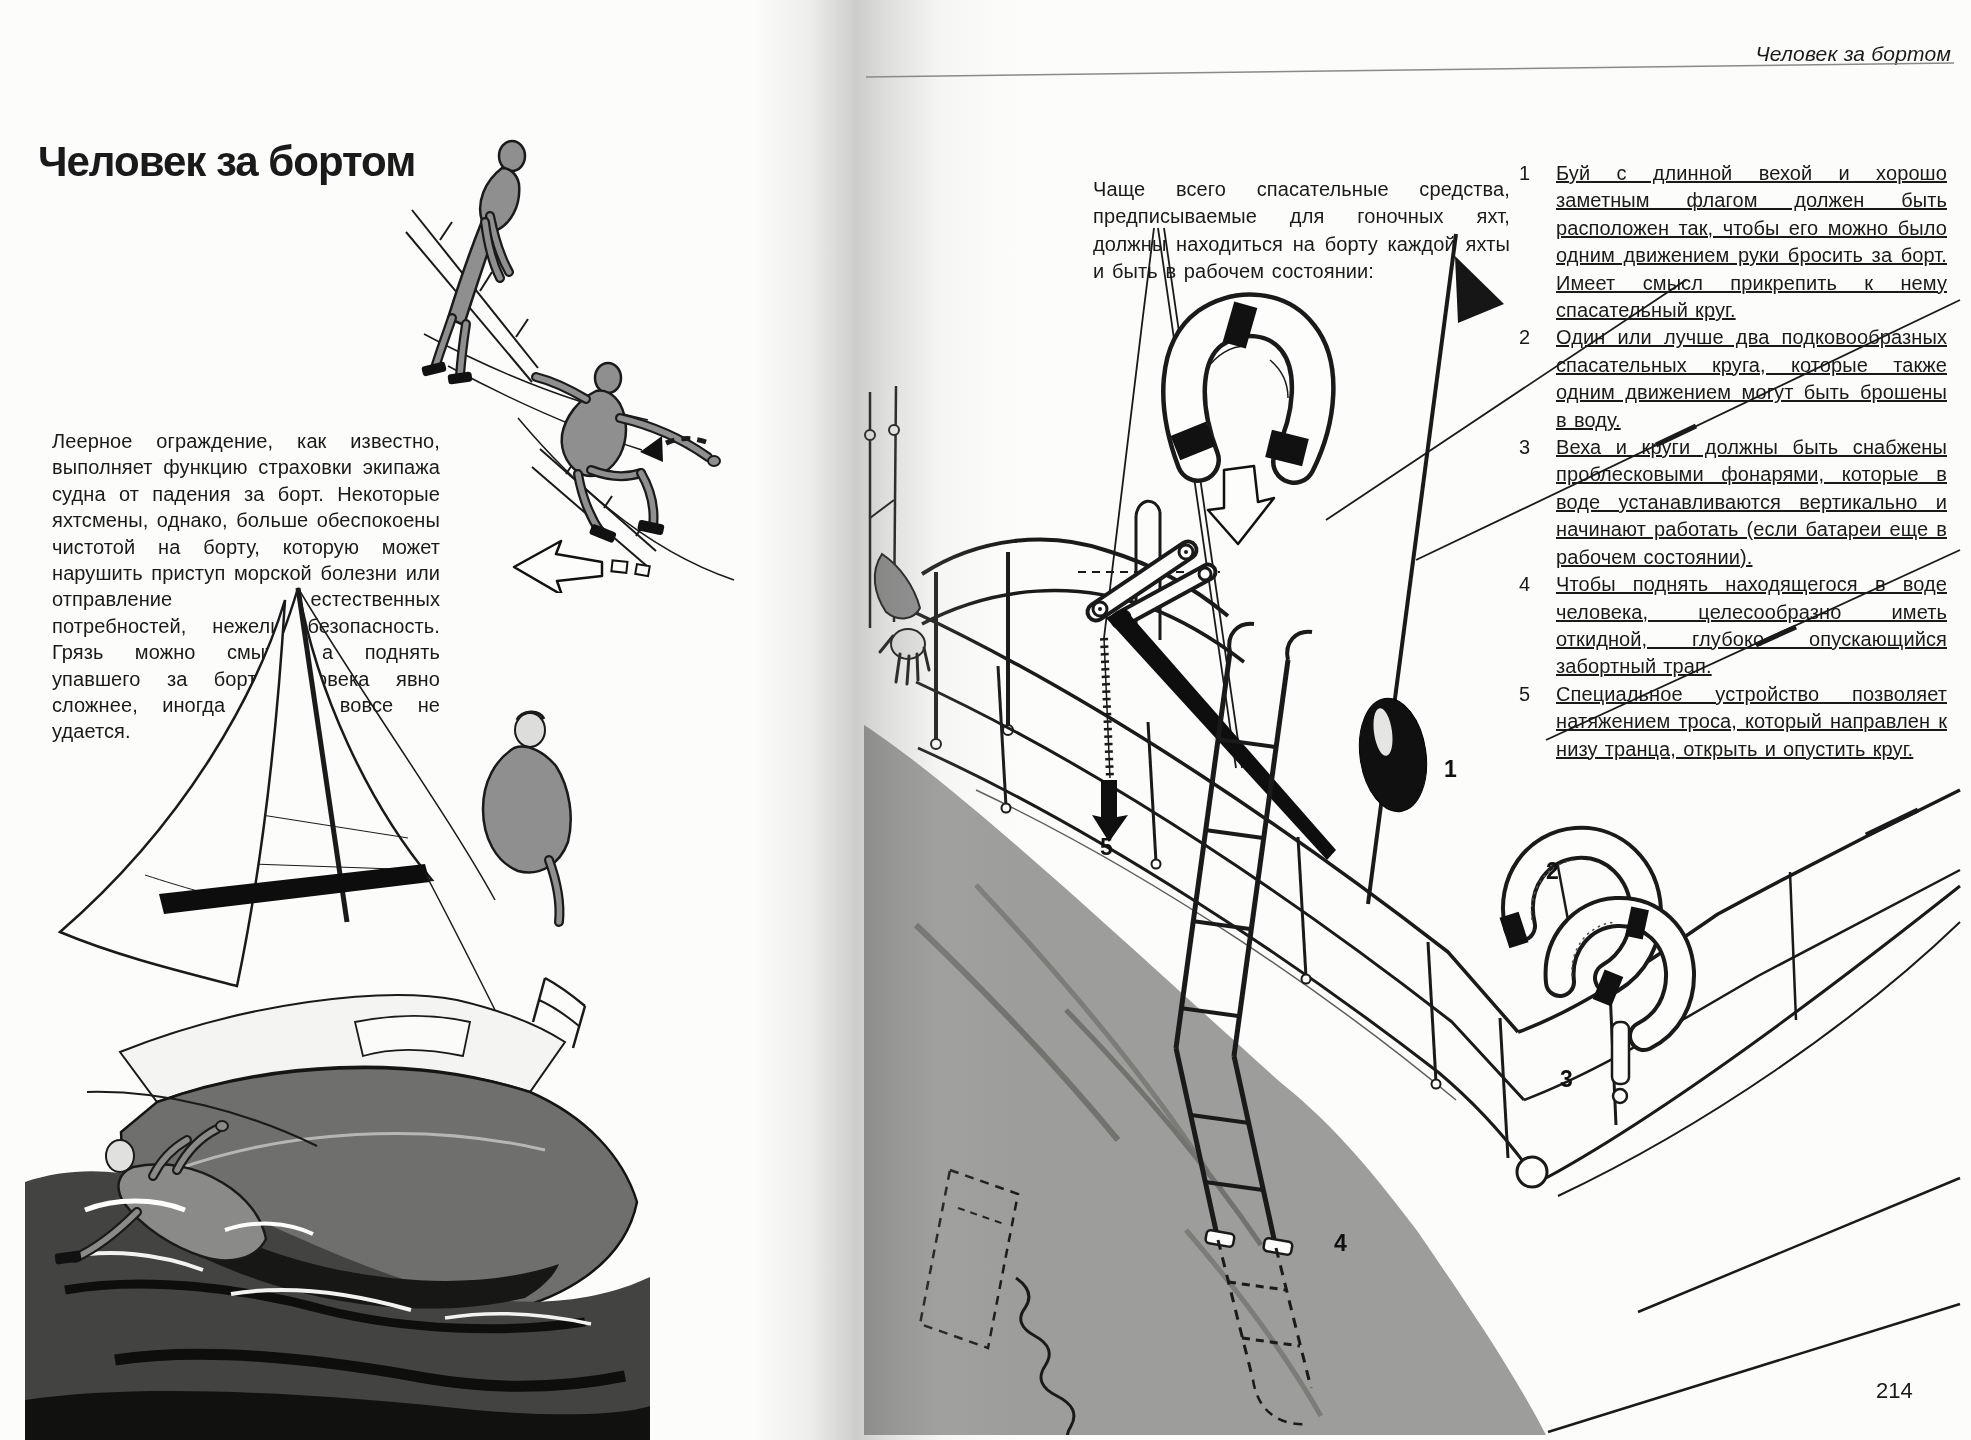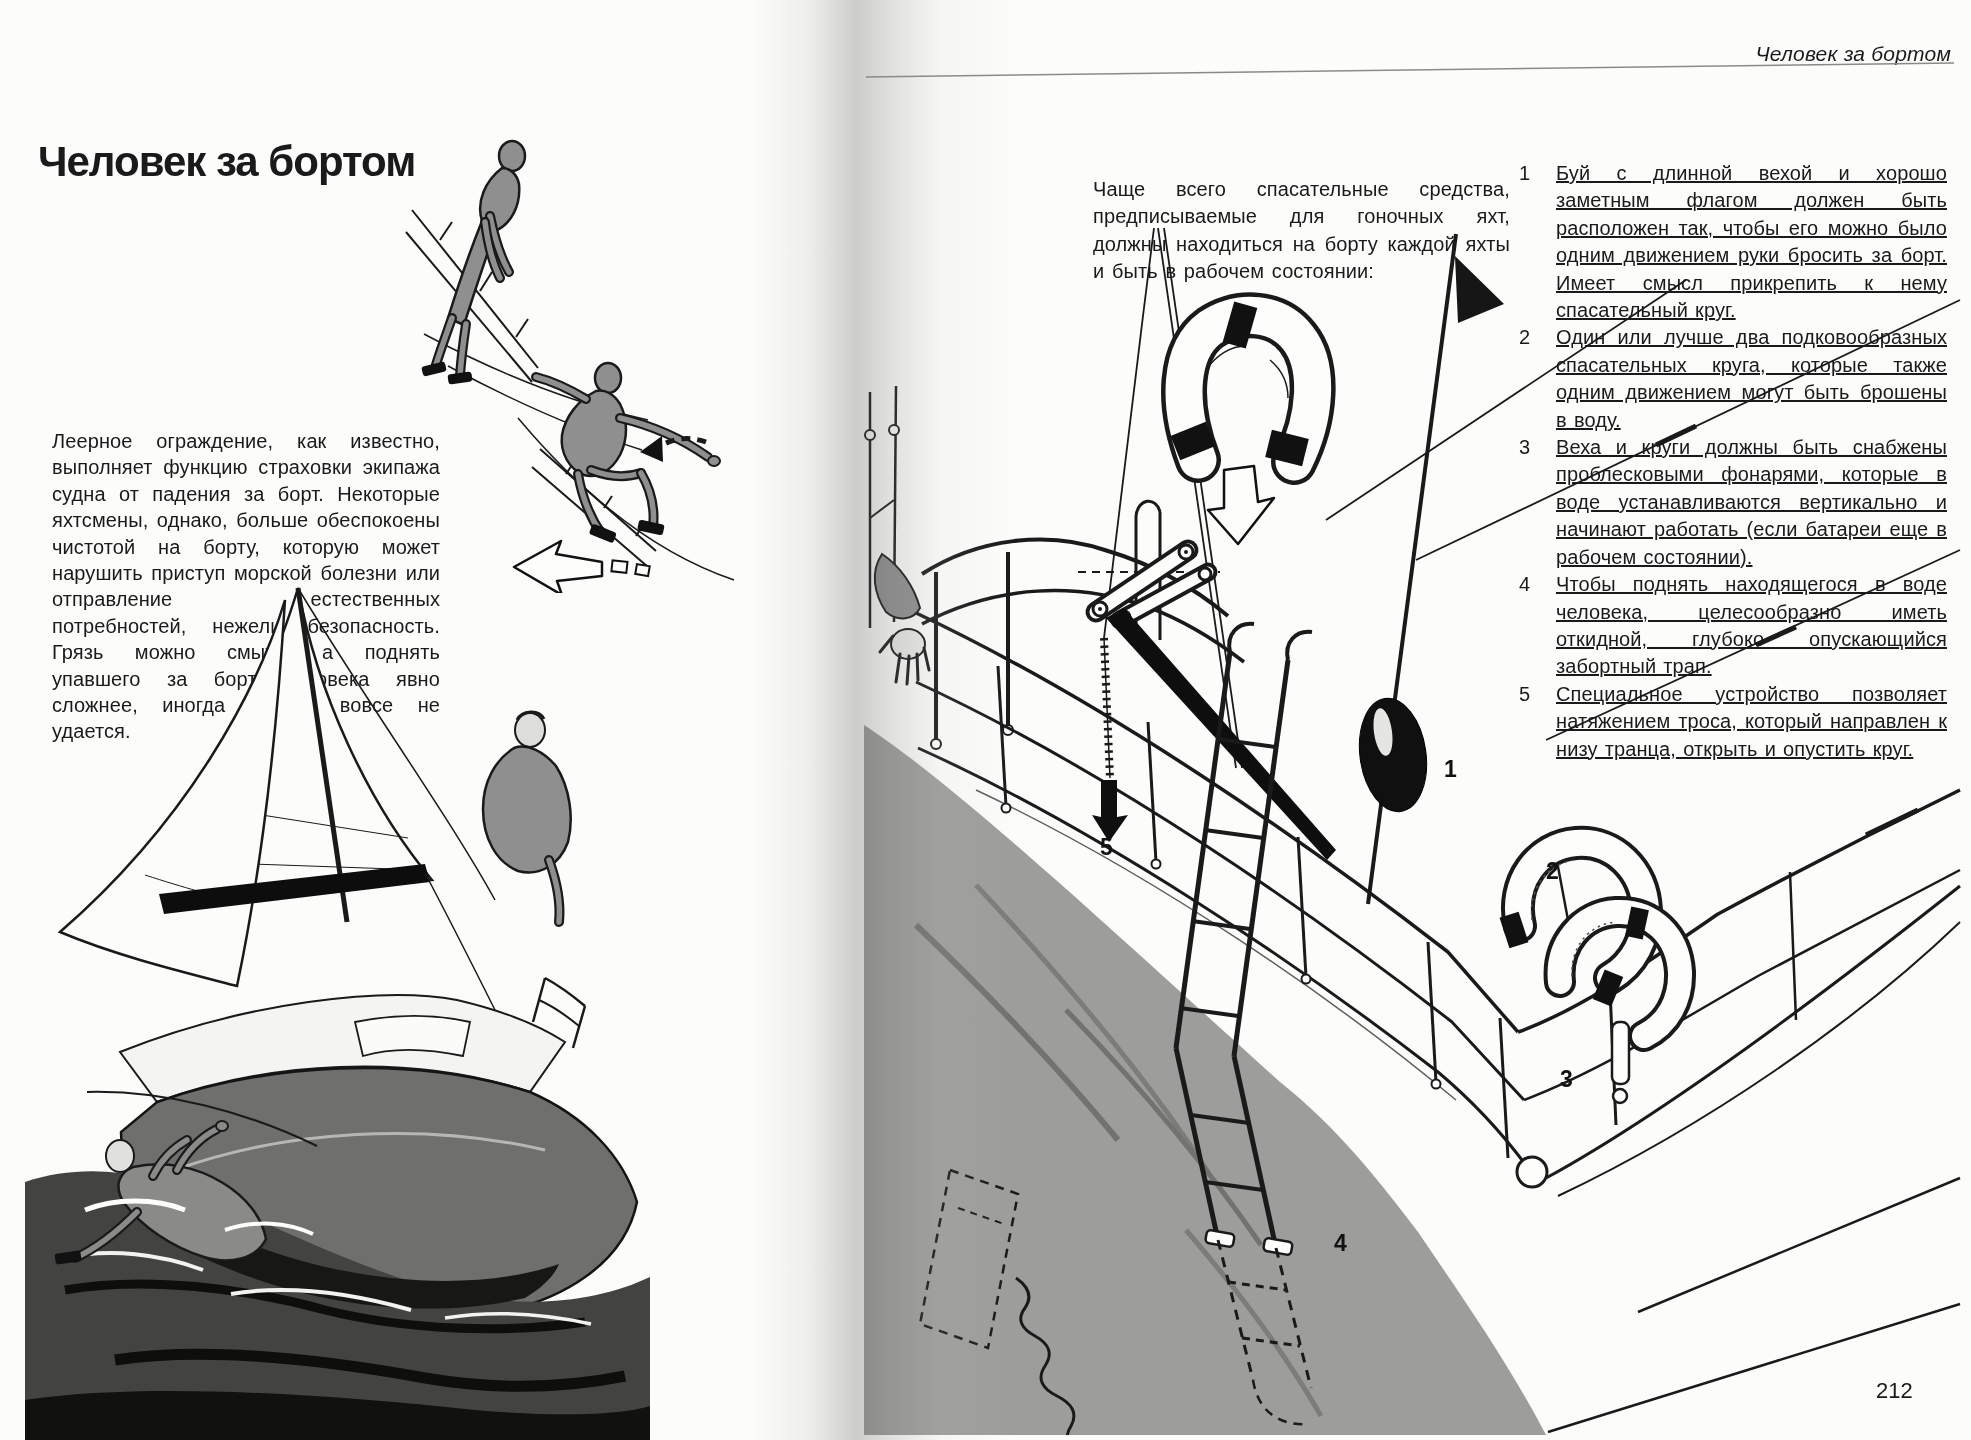--- a/index.html
+++ b/index.html
@@ -359,15 +359,15 @@
       <path class="ln" d="M37,416 L24,432" stroke-width="3" stroke-linecap="round"></path>
     </g>
   </svg>
 
   <span class="callout" style="left:1444px; top:756px;">1</span>
   <span class="callout" style="left:1546px; top:858px;">2</span>
   <span class="callout" style="left:1560px; top:1066px;">3</span>
   <span class="callout" style="left:1334px; top:1230px;">4</span>
   <span class="callout" style="left:1100px; top:834px;">5</span>
 
-  <div class="page-number">212</div>
+  <div class="page-number">214</div>
 
 </div>
 
 </body></html>

